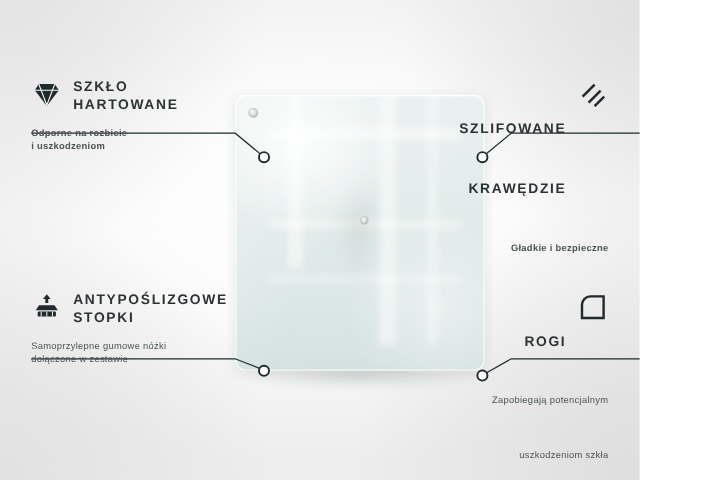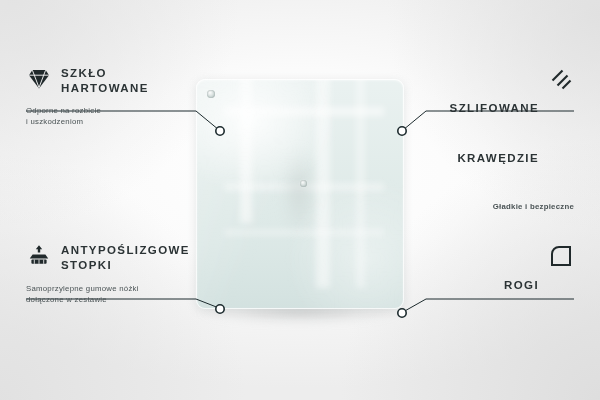--- a/index.html
+++ b/index.html
@@ -8,21 +8,21 @@
   }
   body {
     width: 600px;
     height: 400px;
     overflow: hidden;
     font-family: "Liberation Sans", sans-serif;
     background: #ffffff;
   }
   #scene {
     position: relative;
-    width: 600px;
+    width: 533px;
     height: 400px;
     background:
       radial-gradient(ellipse 70% 55% at 50% 42%, #ffffff 0%, #fbfbfb 45%, #f3f3f3 75%, #ededed 100%);
     overflow: hidden;
   }
   
   #scene::before {
     content: "";
     position: absolute;
     inset: 0;
@@ -178,21 +178,21 @@
         <g stroke="#ffffff" stroke-width="0.9" fill="none">
           <path d="M6.4 4.2 L8.3 9.2 L13 21.6 L17.7 9.2 L19.6 4.2"></path>
           <path d="M3.2 9.2 H22.8"></path>
         </g>
       </svg>
       <div class="title-text-block">
         <div class="title">SZKŁO</div>
         <div class="title">HARTOWANE</div>
       </div>
     </div>
-    <div style="margin-top:9px;">
+    <div style="margin-top:9px;font-weight:bold;">
       <div class="desc">Odporne na rozbicie</div>
       <div class="desc">i uszkodzeniom</div>
     </div>
   </div>
 
   <div class="callout right c-tr">
     <div class="title-row rev">
       <div class="title-text-block">
         <div class="title">SZLIFOWANE</div>
         <div class="title">KRAWĘDZIE</div>
@@ -237,15 +237,19 @@
     <div class="title-row rev">
       <div class="title-text-block">
         <div class="title">ROGI</div>
       </div>
       <svg class="ico" width="26" height="26" viewBox="0 0 26 26">
         <g fill="none" stroke="#20292b" stroke-width="2">
           <path d="M4 22 V11 A7 7 0 0 1 11 4 H22 V22 Z"></path>
         </g>
       </svg>
     </div>
+    <div style="margin-top:10px;">
+      <div class="desc">Zapobiegają potencjalnym</div>
+      <div class="desc">uszkodzeniom szkła</div>
+    </div>
   </div>
 
 </div>
 
 </body></html>

